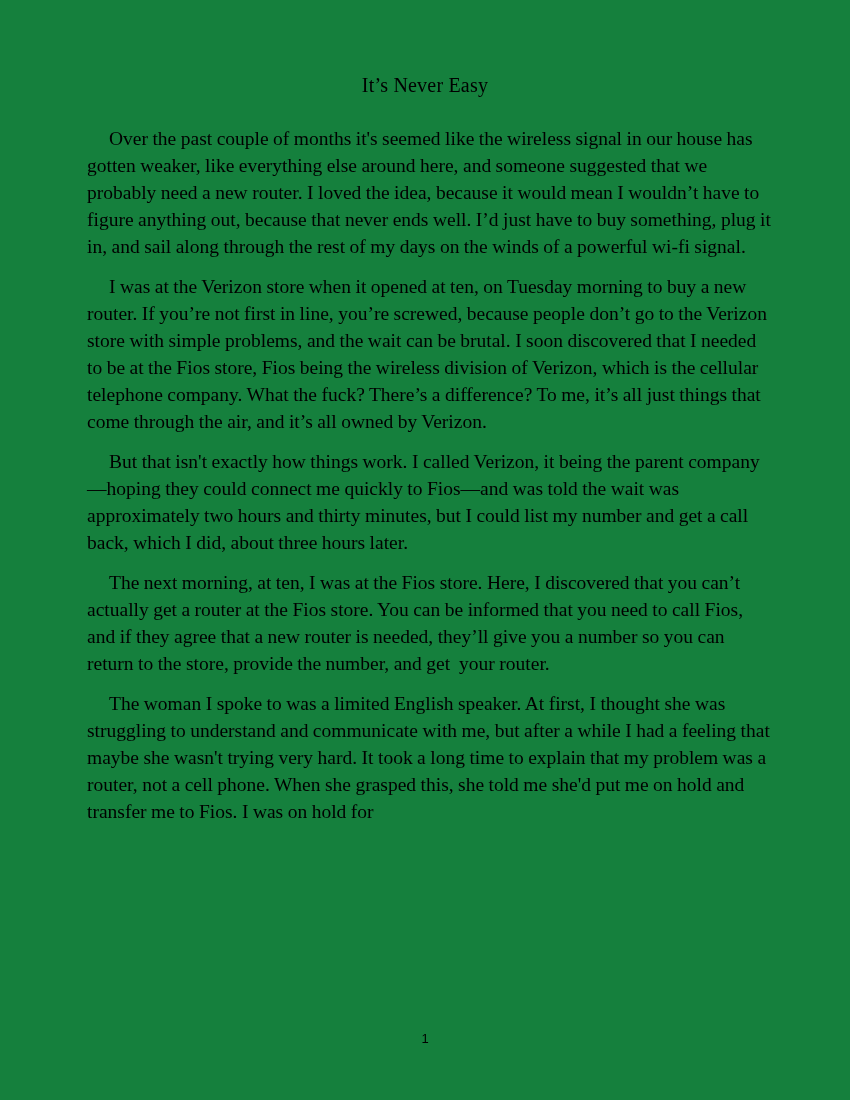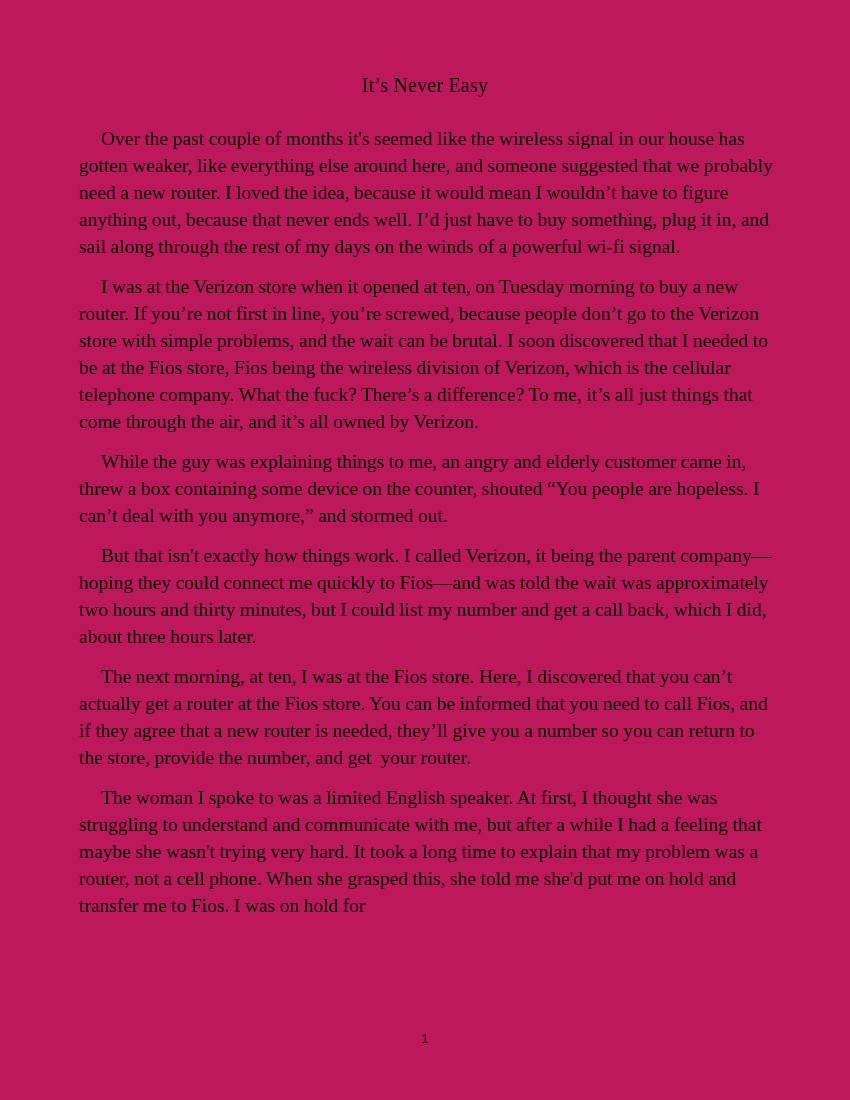--- a/index.html
+++ b/index.html
@@ -4,21 +4,21 @@
 <style>
   html, body {
     margin: 0;
     padding: 0;
     background: #ffffff;
   }
   .page {
     position: relative;
     width: 850px;
     height: 1100px;
-    background: #be185d;
+    background: #15803d;
     color: #000000;
     font-family: "Liberation Serif", serif;
     overflow: hidden;
   }
   .content {
     position: absolute;
     left: 75px;
     top: 72px;
     width: 700px;
   }
@@ -26,21 +26,21 @@
     font-size: 20px;
     font-weight: normal;
     text-align: center;
     margin: 0 0 26px 0;
     line-height: 27px;
     letter-spacing: 0.2px;
   }
   .para {
     font-size: 19.5px;
     line-height: 27px;
-    margin: 0 0 13px 4px;
+    margin: 0 0 13px 12px;
     text-indent: 22px;
     white-space: pre-wrap;
     word-spacing: -0.4px;
   }
   .page-number {
     position: absolute;
     left: 0;
     right: 0;
     top: 1031px;
     text-align: center;
@@ -50,19 +50,18 @@
   }
 </style>
 </head>
 <body>
 
 <div class="page">
   <div class="content">
     <h1 class="doc-title">It’s Never Easy</h1>
     <p class="para">Over the past couple of months it's seemed like the wireless signal in our house has gotten weaker, like everything else around here, and someone suggested that we probably need a new router. I loved the idea, because it would mean I wouldn’t have to figure anything out, because that never ends well. I’d just have to buy something, plug it in, and sail along through the rest of my days on the winds of a powerful wi-fi signal.</p>
     <p class="para">I was at the Verizon store when it opened at ten, on Tuesday morning to buy a new router. If you’re not first in line, you’re screwed, because people don’t go to the Verizon store with simple problems, and the wait can be brutal. I soon discovered that I needed to be at the Fios store, Fios being the wireless division of Verizon, which is the cellular telephone company. What the fuck? There’s a difference? To me, it’s all just things that come through the air, and it’s all owned by Verizon.</p>
-    <p class="para">While the guy was explaining things to me, an angry and elderly customer came in, threw a box containing some device on the counter, shouted “You people are hopeless. I can’t deal with you anymore,” and stormed out.</p>
     <p class="para">But that isn't exactly how things work. I called Verizon, it being the parent company—hoping they could connect me quickly to Fios—and was told the wait was approximately two hours and thirty minutes, but I could list my number and get a call back, which I did, about three hours later.</p>
     <p class="para">The next morning, at ten, I was at the Fios store. Here, I discovered that you can’t actually get a router at the Fios store. You can be informed that you need to call Fios, and if they agree that a new router is needed, they’ll give you a number so you can return to the store, provide the number, and get  your router.</p>
     <p class="para">The woman I spoke to was a limited English speaker. At first, I thought she was struggling to understand and communicate with me, but after a while I had a feeling that maybe she wasn't trying very hard. It took a long time to explain that my problem was a router, not a cell phone. When she grasped this, she told me she'd put me on hold and transfer me to Fios. I was on hold for</p>
   </div>
   <div class="page-number">1</div>
 </div>
 
 </body></html>

